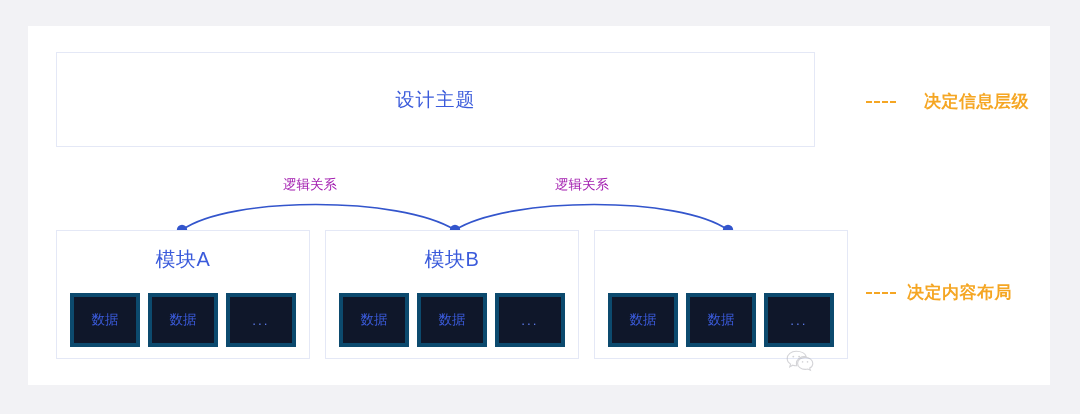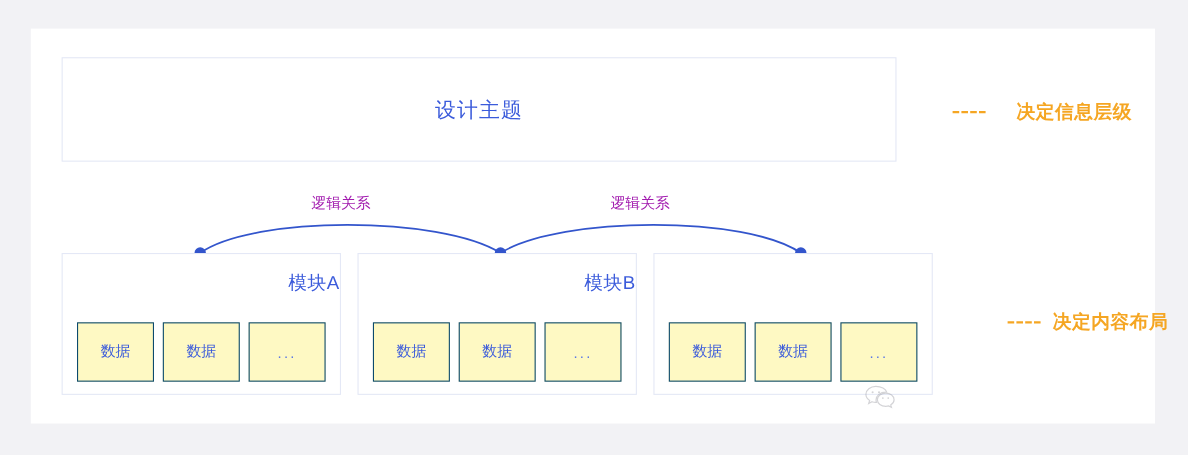--- a/index.html
+++ b/index.html
@@ -65,21 +65,21 @@
     height: 0;
     border-top: 2px dashed #f5a623;
   }
   .annotation .ann-text {
     color: #f5a623;
     font-size: 17px;
     font-weight: bold;
     letter-spacing: 0.5px;
   }
   .annotation.level { left: 866px; top: 90px; gap: 28px; }
-  .annotation.layout { left: 916px; top: 281px; }
+  .annotation.layout { left: 866px; top: 281px; }
 
   
   .rel-label {
     position: absolute;
     color: #a21caf;
     font-size: 13.5px;
     white-space: nowrap;
   }
   .rel-label.left { left: 283px; top: 176px; }
   .rel-label.right { left: 555px; top: 176px; }
@@ -96,39 +96,39 @@
   }
   .module.m-a { left: 56px; }
   .module.m-b { left: 325px; }
   .module.m-c { left: 594px; }
 
   .module-title {
     position: absolute;
     top: 15px;
     left: 0;
     right: 0;
-    text-align: right;
+    text-align: center;
     color: #3b5bdb;
-    font-size: 17px;
+    font-size: 20px;
     letter-spacing: 0.5px;
   }
 
   .leaf-row {
     position: absolute;
     left: 13px;
     right: 13px;
     top: 62px;
     display: flex;
     justify-content: space-between;
   }
   .leaf {
     width: 70px;
     height: 54px;
-    border: 1px solid #0c4a6e;
-    background: #fef9c3;
+    border: 4px solid #0c4a6e;
+    background: #0f172a;
     box-sizing: border-box;
     display: flex;
     align-items: center;
     justify-content: center;
     color: #3b5bdb;
     font-size: 13.5px;
   }
   .leaf.ellipsis {
     color: #5b78e5;
     letter-spacing: 2px;

